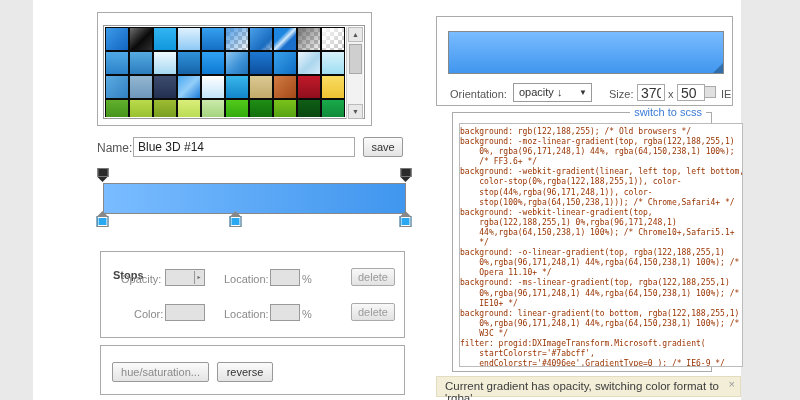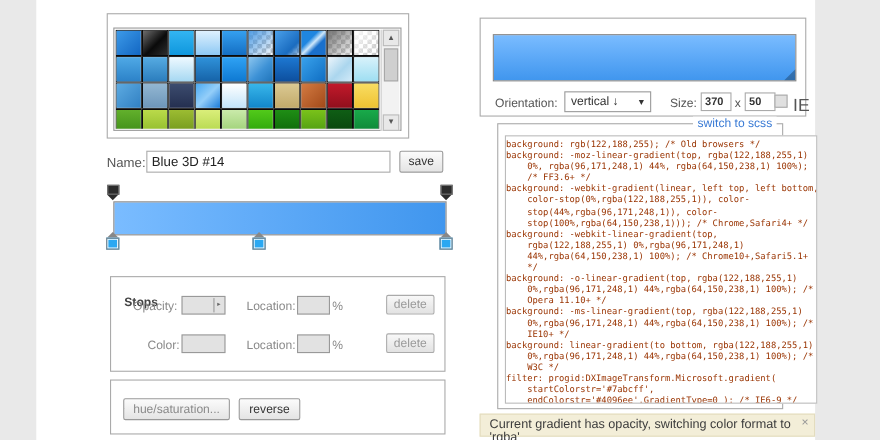--- a/index.html
+++ b/index.html
@@ -69,24 +69,24 @@
   #preview-panel { left:403px; top:16px; width:297px; height:90px; }
   #preview-box { position:absolute; left:11px; top:14px; width:276px; height:43px; border:1px solid #888; }
   #preview-handle { position:absolute; right:0; bottom:0; width:0; height:0;
                     border-left:10px solid transparent; border-bottom:10px solid rgba(0,0,0,0.28); }
   #orientation-label { position:absolute; left:13px; top:71px; font-size:11px; color:#555; }
   #orientation-select { position:absolute; left:76px; top:66px; width:79px; height:19px; background:#fff;
                         border:1px solid #999; font-size:11px; color:#333; line-height:17px; padding-left:5px; }
   #orientation-select .arrow { position:absolute; right:4px; top:0; font-size:8px; color:#333; line-height:17px; }
   #size-label { position:absolute; left:172px; top:71px; font-size:11px; color:#555; }
   .size-input { position:absolute; top:67px; width:28px; height:17px; border:1px solid #aaa;
-                font-size:10px; padding:1px 3px; color:#333; font-family:"Liberation Sans",sans-serif;font-weight:bold; }
+                font-size:14px; padding:1px 3px; color:#333; font-family:"Liberation Sans",sans-serif; }
   #size-x { position:absolute; left:231px; top:71px; font-size:11px; color:#555; }
   #ie-checkbox { position:absolute; left:267px; top:69px; width:12px; height:12px; background:#e0e0e0; border:1px solid #aaa; }
-  #ie-label { position:absolute; left:284px; top:71px; font-size:16px; color:#555; }
+  #ie-label { position:absolute; left:284px; top:71px; font-size:11px; color:#555; }
 
   
   #css-panel { left:419px; top:112px; width:260px; height:260px; }
   #scss-link { position:absolute; top:-7px; right:5px; background:#fff; padding:0 4px;
                font-size:11px; line-height:12px; text-decoration:none; }
   #css-code-box { position:absolute; left:6px; top:10px; width:284px; height:244px; border:1px solid #bbb;
                   background:#fff; padding:3px 0; overflow:hidden; }
   #css-code { font-family:"DejaVu Sans Mono", monospace; font-size:8px; line-height:10.1px; white-space:pre; }
 
   
@@ -287,21 +287,21 @@
     <button class="adj-btn" id="reverse-btn">reverse</button>
   </div>
 
   <div class="panel" id="preview-panel">
     <span class="panel-legend">Preview</span>
     <div id="preview-box" style="background: linear-gradient(rgb(122, 188, 255) 0%, rgb(96, 171, 248) 44%, rgb(64, 150, 238) 100%);">
       <div id="preview-handle"></div>
     </div>
     <span id="orientation-label">Orientation:</span>
     <div id="orientation-select">
-      <span>vertical ↓</span>
+      <span>opacity ↓</span>
       <span class="arrow">▼</span>
     </div>
     <span id="size-label">Size:</span>
     <input class="size-input" style="left: 200px;" value="370">
     <span id="size-x">x</span>
     <input class="size-input" style="left: 240px;" value="50">
     <div id="ie-checkbox"></div>
     <span id="ie-label">IE</span>
   </div>
 

